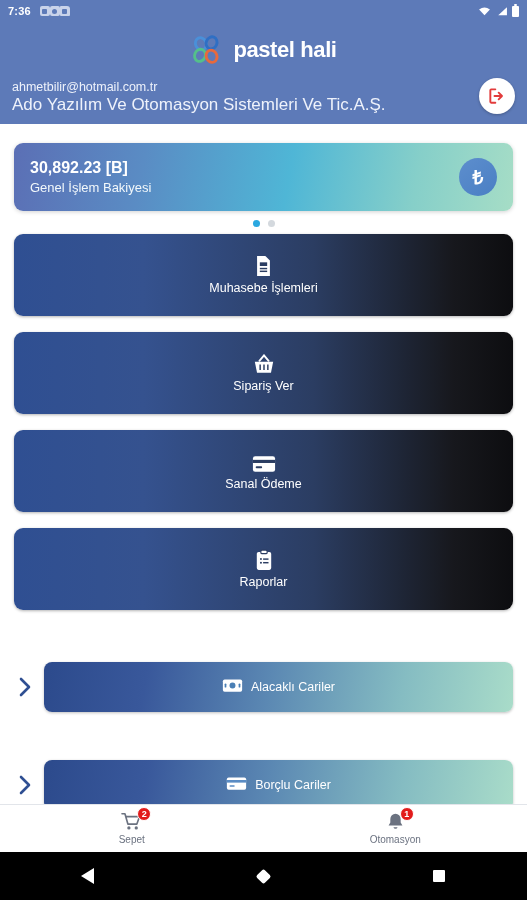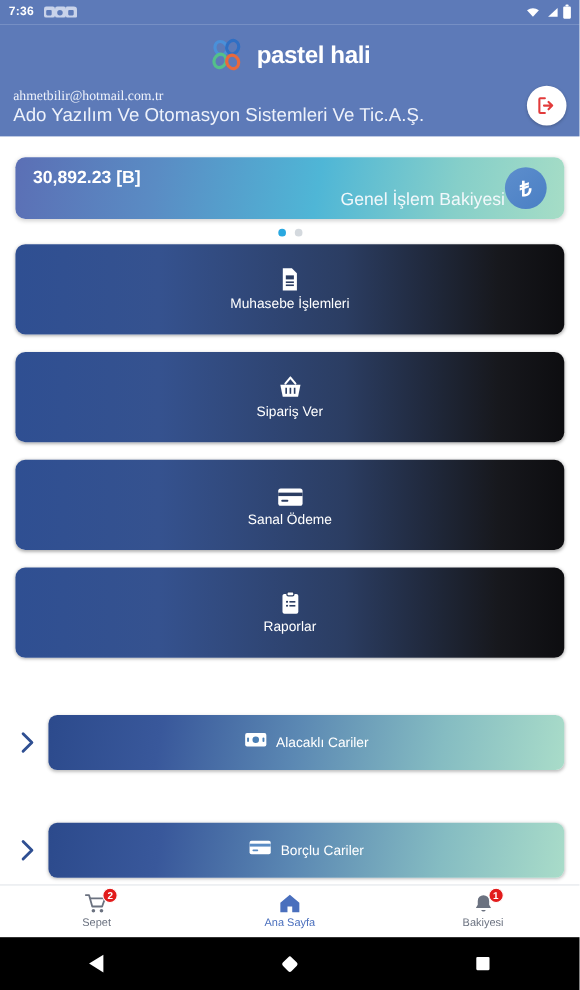--- a/index.html
+++ b/index.html
@@ -31,45 +31,45 @@
   .batt:before{ content:""; position:absolute; top:-2px; left:2px; width:3px; height:2px;
     background:#fff; border-radius:1px; }
 
   
   .header{ background:#5d7ab8; padding:6px 0 10px; }
   .logo-row{ display:flex; align-items:center; justify-content:center; gap:7px; height:44px; }
   .logo-mark{ width:36px; height:32px; }
   .logo-text{ color:#ffffff; font-size:22px; font-weight:700; letter-spacing:-.4px; }
   .acct-row{ display:flex; align-items:center; padding:6px 12px 0; }
   .acct-text{ flex:1; min-width:0; }
-  .acct-mail{ color:#eef2fb; font-size:12.5px; line-height:17px;font-family:Liberation Serif, serif; }
+  .acct-mail{ color:#eef2fb; font-size:12.5px; line-height:17px; }
   .acct-comp{ color:#eef2fb; font-size:17px; line-height:18px; }
   .logout-btn{
     width:36px; height:36px; border-radius:50%; background:#ffffff;
     display:flex; align-items:center; justify-content:center; flex:0 0 36px; margin-left:8px;
     box-shadow:0 1px 3px rgba(0,0,0,.25);
   }
 
   
   .sheet{
     position:absolute; top:133px; left:0; right:0; bottom:96px;
     background:#ffffff; border-radius:14px 14px 0 0;
     padding:10px 14px 0; overflow:hidden;
   }
 
   
   .balance-card{
-    height:56px; border-radius:9px; position:relative;
+    height:68px; border-radius:9px; position:relative;
     background:linear-gradient(100deg,#5b6fb5 0%,#5a8cc4 26%,#4fb6d6 55%,#86cfc9 80%,#a6ddc6 100%);
     display:flex; align-items:center; padding:16px 16px;
     box-shadow:0 1px 4px rgba(0,0,0,.18);
   }
   .bal-left{ flex:1; }
   .bal-amount{ color:#ffffff; font-size:16px; font-weight:700; line-height:22px; }
-  .bal-label{ color:#f2f8fb; font-size:16px; line-height:18px;text-align:right; }
+  .bal-label{ color:#f2f8fb; font-size:13px; line-height:18px; }
   .bal-badge{
     width:38px; height:38px; border-radius:50%;
     background:linear-gradient(140deg,#5d8ecd,#4a7fc4);
     display:flex; align-items:center; justify-content:center;
     color:#ffffff; font-size:19px; font-weight:700;
   }
 
   .dots{ display:flex; justify-content:center; gap:8px; padding:9px 0 7px; }
   .dot{ width:7px; height:7px; border-radius:50%; background:#d4d9de; }
   .dot.active{ background:#2aa8e0; }
@@ -297,38 +297,30 @@
       <svg width="21" height="19" viewBox="0 0 24 22">
         <path d="M1 2 h3.4 l3.4 12 h10.4 l3-8.6 H6.2" fill="none" stroke="#6b7280" stroke-width="1.9" stroke-linecap="round" stroke-linejoin="round"></path>
         <circle cx="9" cy="18.5" r="1.9" fill="#6b7280"></circle>
         <circle cx="17.5" cy="18.5" r="1.9" fill="#6b7280"></circle>
       </svg>
       <span class="badge">2</span>
     </span>
     <span class="nav-label">Sepet</span>
   </div>
 
-  <div class="nav-item active">
-    <span class="nav-ico-wrap">
-      <svg width="21" height="19" viewBox="0 0 24 22">
-        <path d="M2 10 L12 1.5 L22 10 V20 H14.5 V14 H9.5 V20 H2 Z" fill="#4a6fbd"></path>
-      </svg>
-    </span>
-    <span class="nav-label">Ana Sayfa</span>
-  </div>
 
   <div class="nav-item">
     <span class="nav-ico-wrap">
       <svg width="19" height="20" viewBox="0 0 22 22">
         <path d="M11 1.5 a6 6 0 0 1 6 6 v4.2 l2 3.3 H3 l2-3.3 V7.5 a6 6 0 0 1 6-6 Z" fill="#6b7280"></path>
         <path d="M8.6 17 a2.5 2.5 0 0 0 4.8 0 Z" fill="#6b7280"></path>
       </svg>
       <span class="badge">1</span>
     </span>
-    <span class="nav-label">Bakiyesi</span>
+    <span class="nav-label">Otomasyon</span>
   </div>
 
 </div>
 
 <div class="androidbar">
   <div class="and-btn">
       <span class="tri"></span>
     </div>
   <div class="and-btn">
       <span class="dia"></span>

